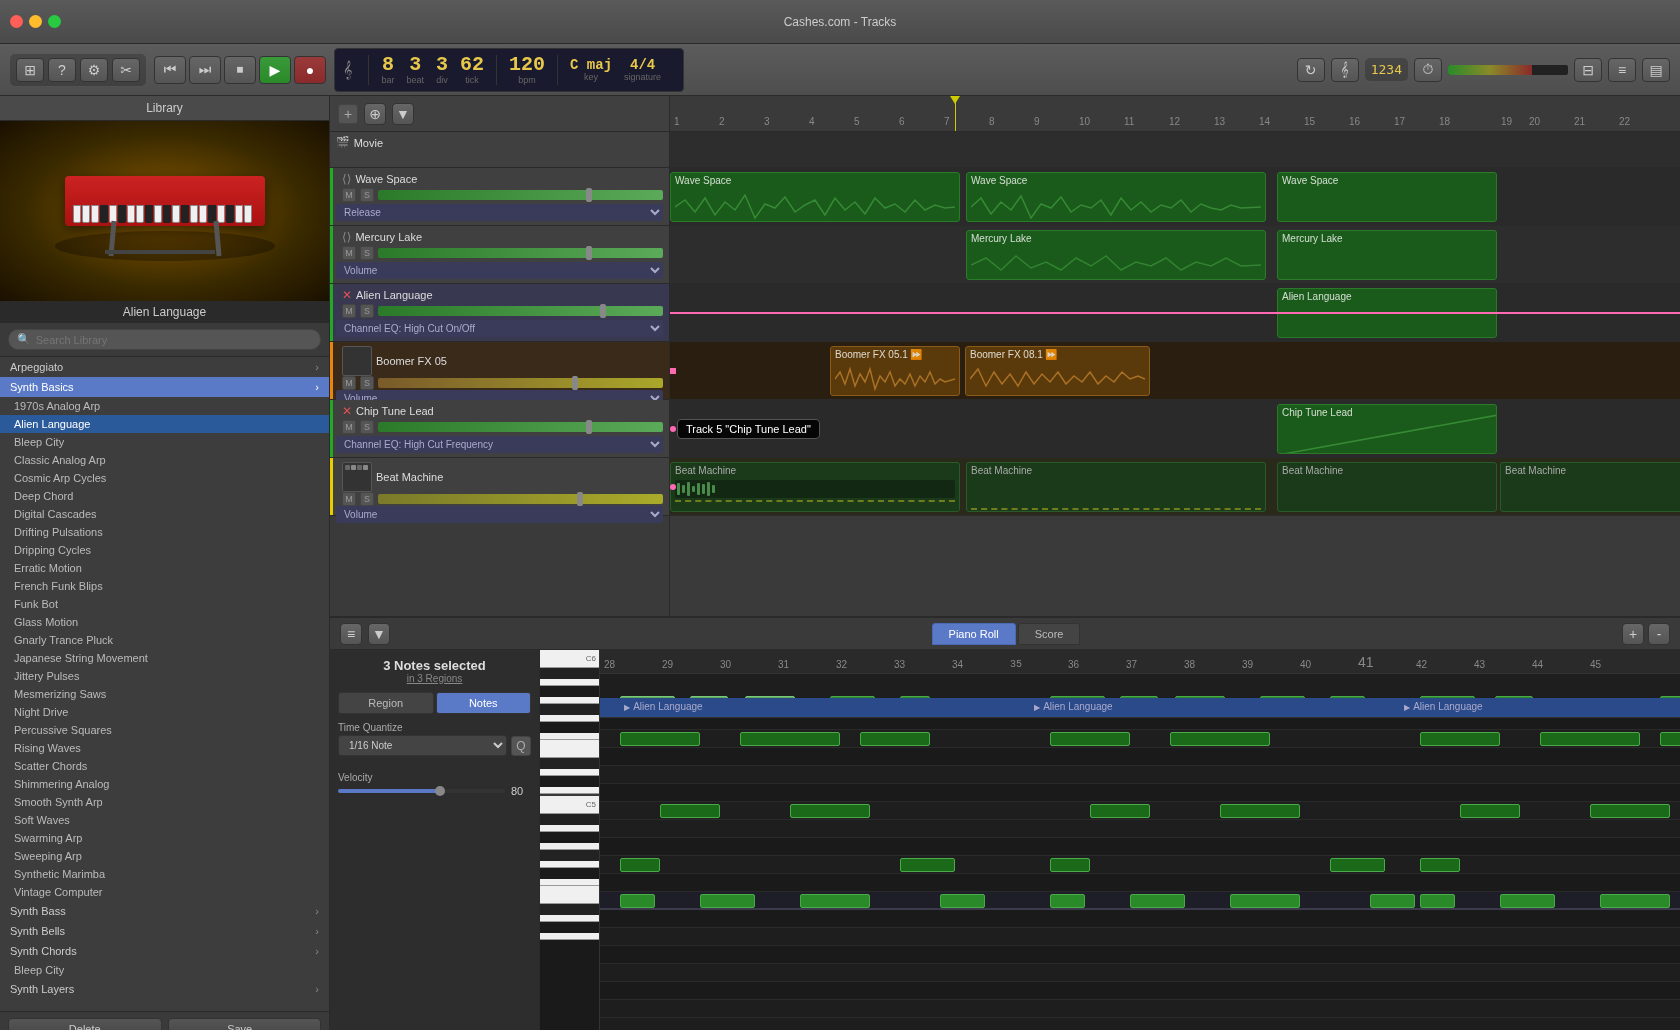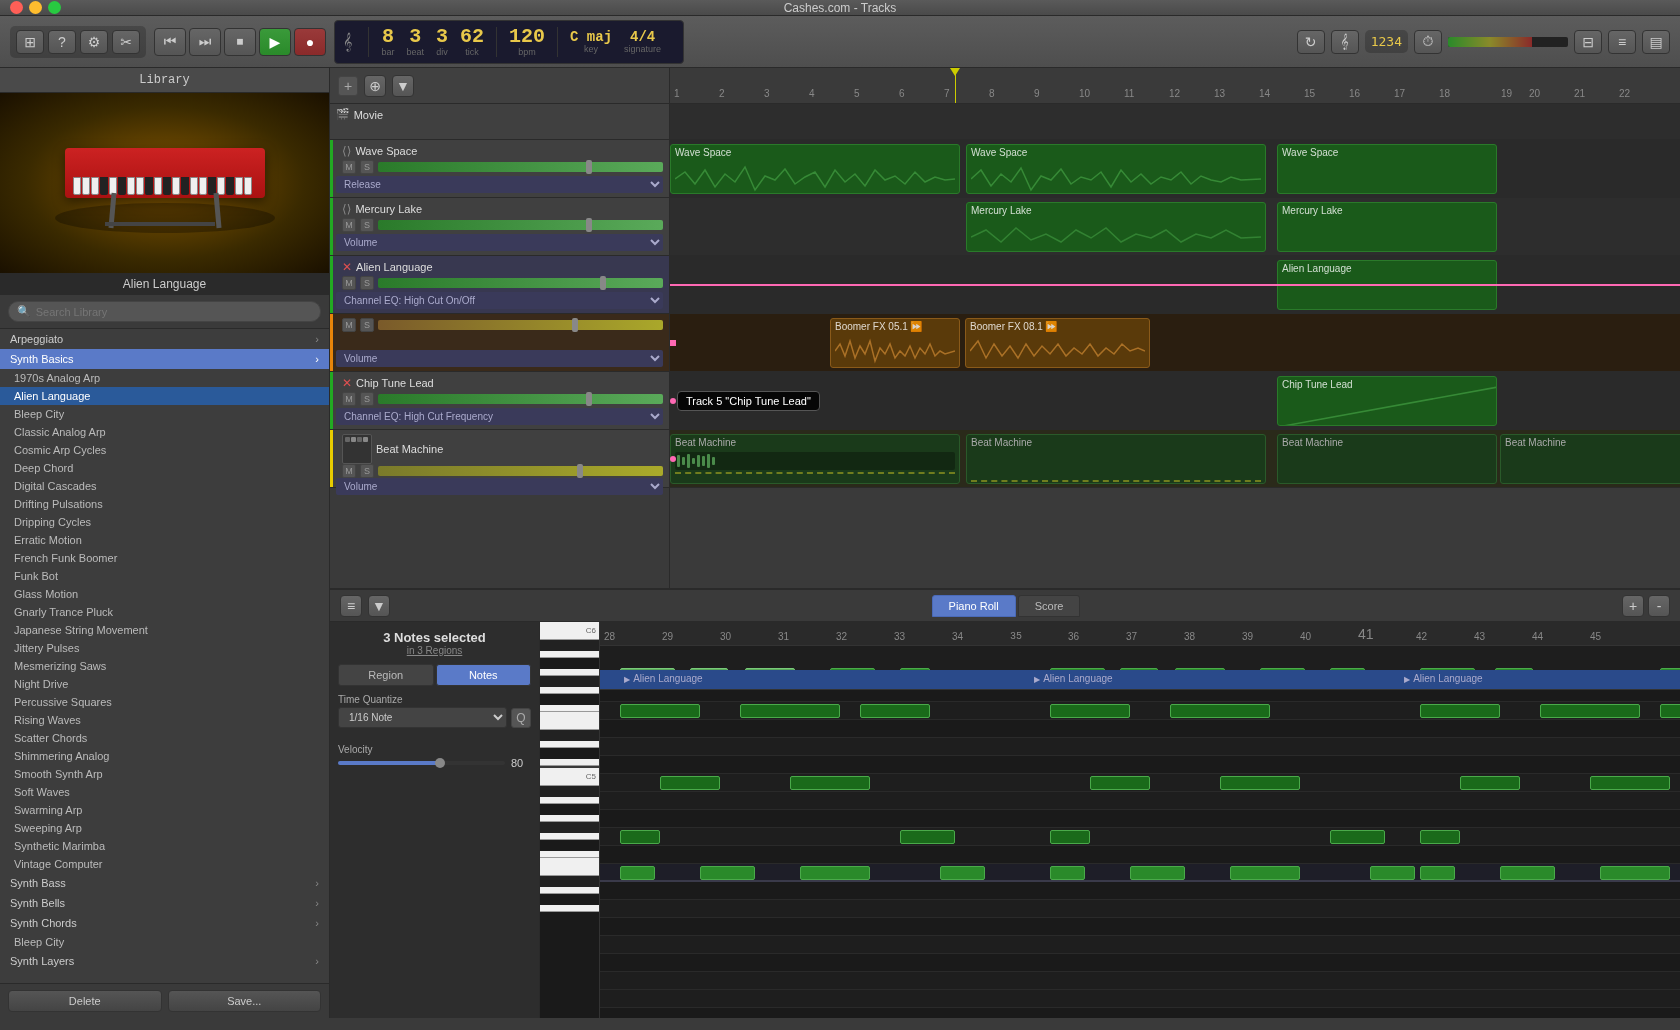--- a/index.html
+++ b/index.html
@@ -1,19 +1,19 @@
 <!DOCTYPE html>
 <html><head>
   <meta charset="utf-8">
   <style>
     * { box-sizing: border-box; margin: 0; padding: 0; }
     body { font-family: -apple-system, BlinkMacSystemFont, 'Helvetica Neue', Arial, sans-serif; background: #3a3a3a; color: #ccc; font-size: 11px; overflow: hidden; width: 1680px; height: 1030px; }
     
     
-    #titlebar { height: 16px; background: linear-gradient(to bottom, #5a5a5a, #4a4a4a); display: flex; align-items: center; justify-content: center; position: relative; border-bottom: 1px solid #2a2a2a; }
+    #titlebar { height: 44px; background: linear-gradient(to bottom, #5a5a5a, #4a4a4a); display: flex; align-items: center; justify-content: center; position: relative; border-bottom: 1px solid #2a2a2a; }
     #titlebar .window-controls { position: absolute; left: 10px; display: flex; gap: 6px; }
     .wc { width: 13px; height: 13px; border-radius: 50%; }
     .wc-close { background: #ff5f57; }
     .wc-min { background: #ffbd2e; }
     .wc-max { background: #28ca41; }
     #titlebar .title { color: #ccc; font-size: 12px; }
 
     
     #toolbar { height: 52px; background: linear-gradient(to bottom, #5c5c5c, #4e4e4e); display: flex; align-items: center; padding: 0 10px; gap: 8px; border-bottom: 1px solid #2a2a2a; }
     .toolbar-group { display: flex; align-items: center; gap: 4px; background: rgba(0,0,0,0.2); border-radius: 5px; padding: 4px 6px; }
@@ -28,21 +28,21 @@
     .display-section { display: flex; flex-direction: column; align-items: center; }
     .display-val { color: #e8c84a; font-size: 20px; font-weight: bold; font-family: 'Courier New', monospace; line-height: 1; }
     .display-label { color: #666; font-size: 9px; text-transform: lowercase; }
     .display-divider { width: 1px; height: 30px; background: #333; }
     
     
     #main { display: flex; height: calc(1030px - 28px - 52px); }
     
     
     #library { width: 330px; min-width: 330px; background: #3d3d3d; border-right: 1px solid #2a2a2a; display: flex; flex-direction: column; }
-    #library-header { background: #4a4a4a; padding: 5px 17px; text-align: center; font-size: 12px; color: #ccc; border-bottom: 1px solid #2a2a2a; font-family: Liberation Mono, monospace; }
+    #library-header { background: #4a4a4a; padding: 5px 17px; text-align: center; font-size: 12px; color: #ccc; border-bottom: 1px solid #2a2a2a; }
     #library-image { height: 180px; background: radial-gradient(ellipse at center, #8a5a00 0%, #3a2a00 60%, #1a1000 100%); display: flex; align-items: center; justify-content: center; position: relative; overflow: hidden; }
     #library-name { text-align: center; padding: 4px; color: #ccc; font-size: 12px; background: rgba(0,0,0,0.3); }
     
     #library-search { padding: 6px 8px; background: #3a3a3a; border-bottom: 1px solid #2a2a2a; }
     .search-box { width: 100%; background: #555; border: 1px solid #444; border-radius: 10px; padding: 3px 8px; color: #ccc; font-size: 11px; display: flex; align-items: center; gap: 5px; }
     
     #library-list { flex: 1; overflow-y: auto; background: #3d3d3d; }
     #library-list::-webkit-scrollbar { width: 8px; }
     #library-list::-webkit-scrollbar-track { background: #333; }
     #library-list::-webkit-scrollbar-thumb { background: #555; border-radius: 4px; }
@@ -304,21 +304,21 @@
       <div class="lib-item">1970s Analog Arp</div>
       <div class="lib-item selected">Alien Language</div>
       <div class="lib-item">Bleep City</div>
       <div class="lib-item">Classic Analog Arp</div>
       <div class="lib-item">Cosmic Arp Cycles</div>
       <div class="lib-item">Deep Chord</div>
       <div class="lib-item">Digital Cascades</div>
       <div class="lib-item">Drifting Pulsations</div>
       <div class="lib-item">Dripping Cycles</div>
       <div class="lib-item">Erratic Motion</div>
-      <div class="lib-item">French Funk Boomer</div>
+      <div class="lib-item">French Funk Blips</div>
       <div class="lib-item">Funk Bot</div>
       <div class="lib-item">Glass Motion</div>
       <div class="lib-item">Gnarly Trance Pluck</div>
       <div class="lib-item">Japanese String Movement</div>
       <div class="lib-item">Jittery Pulses</div>
       <div class="lib-item">Mesmerizing Saws</div>
       <div class="lib-item">Night Drive</div>
       <div class="lib-item">Percussive Squares</div>
       <div class="lib-item">Rising Waves</div>
       <div class="lib-item">Scatter Chords</div>
@@ -421,20 +421,24 @@
               <div style="position:absolute;right:20%;top:-2px;width:6px;height:14px;background:#888;border-radius:2px;"></div>
             </div>
           </div>
           <select class="track-dropdown" style="background:#3a3a5a;color:#aac;">
             <option>Channel EQ: High Cut On/Off</option>
           </select>
         </div>
 
         <div class="track-header" style="background:#3a2a1a;">
           <div class="track-color-bar" style="background:#e8850a;"></div>
+          <div style="display:flex;align-items:center;gap:4px;margin-left:6px;">
+            <div style="width:30px;height:30px;background:#333;border:1px solid #555;border-radius:2px;"></div>
+            <span class="track-name">Boomer FX 05</span>
+          </div>
           <div style="display:flex;align-items:center;gap:4px;margin-left:6px;">
             <div class="tc-btn">M</div>
             <div class="tc-btn">S</div>
             <div style="flex:1;height:10px;background:linear-gradient(to right,#7a5a2a,#aaa82a);border-radius:2px;position:relative;cursor:pointer;">
               <div style="position:absolute;right:30%;top:-2px;width:6px;height:14px;background:#888;border-radius:2px;"></div>
             </div>
           </div>
           <select class="track-dropdown">
             <option>Volume</option>
           </select>

